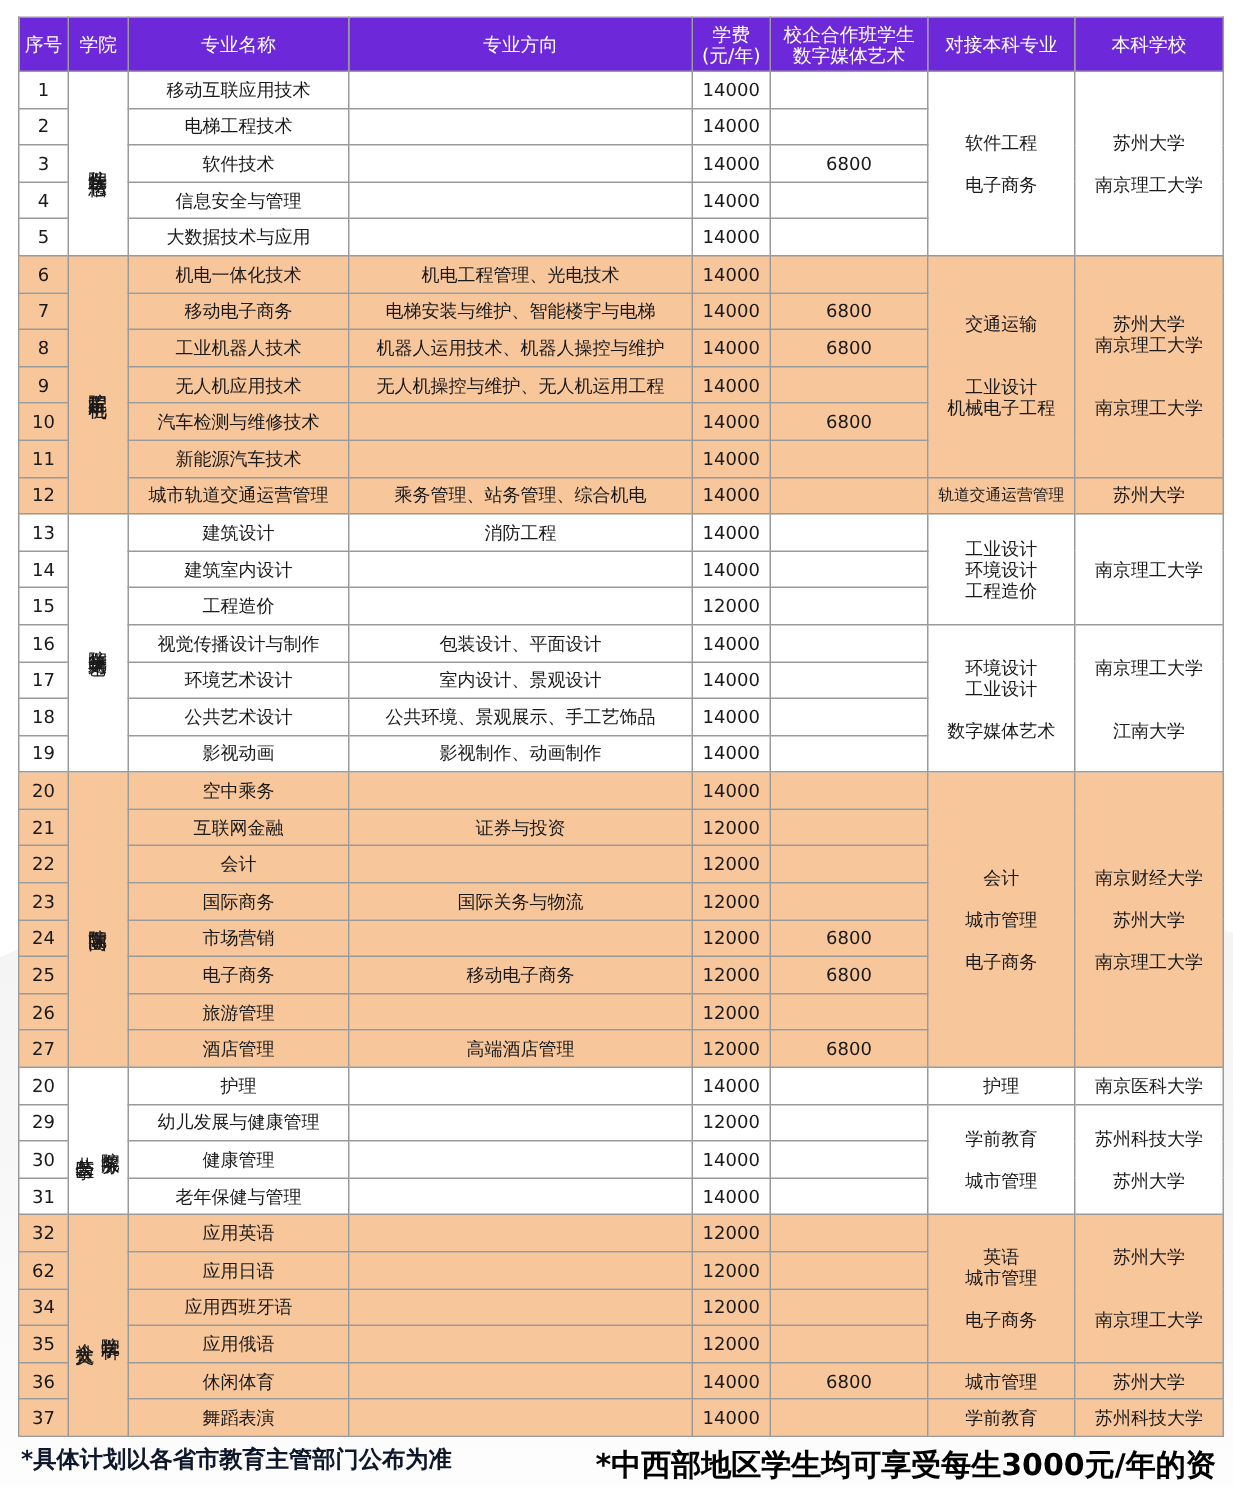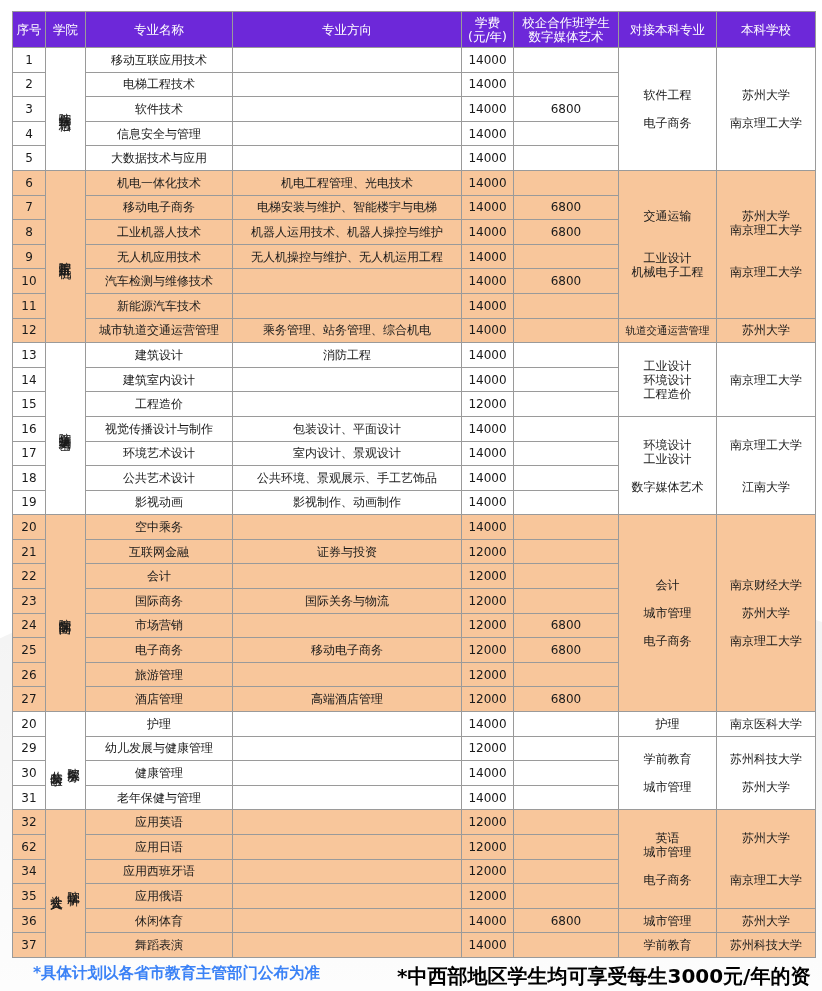--- a/index.html
+++ b/index.html
@@ -12,21 +12,21 @@
   th { background:#6d28d9; color:#ffffff; font-weight:normal; height:35px; font-size:12.5px; line-height:14px; }
   td { height:23.6px; }
   tr.w td { background:#ffffff; }
   tr.o td { background:#f8c69b; }
   td.dept { writing-mode:vertical-rl; text-orientation:upright; letter-spacing:-1px; font-size:12.5px; line-height:15px; }
   td.dept2 { font-size:12.5px; line-height:15px; }
   .vt { display:flex; flex-direction:row-reverse; justify-content:center; gap:2px; }
   .vt span { writing-mode:vertical-rl; text-orientation:upright; letter-spacing:-1px; }
   td.ml { white-space:pre-line; line-height:14px; }
   td.small { font-size:10.5px; }
-  .footer-left { position:absolute; left:33px; top:963px; font-size:15.5px; font-weight:bold; color:#3b82f6; }
+  .footer-left { position:absolute; left:14px; top:963px; font-size:15.5px; font-weight:bold; color:#0f172a; }
   .footer-right { position:absolute; left:397px; top:963px; font-size:20px; font-weight:bold; color:#000000; }
 </style>
 </head>
 <body>
 
 <div class="bg-swoosh"></div>
 
 <table>
   <colgroup>
     <col style="width:33px">

